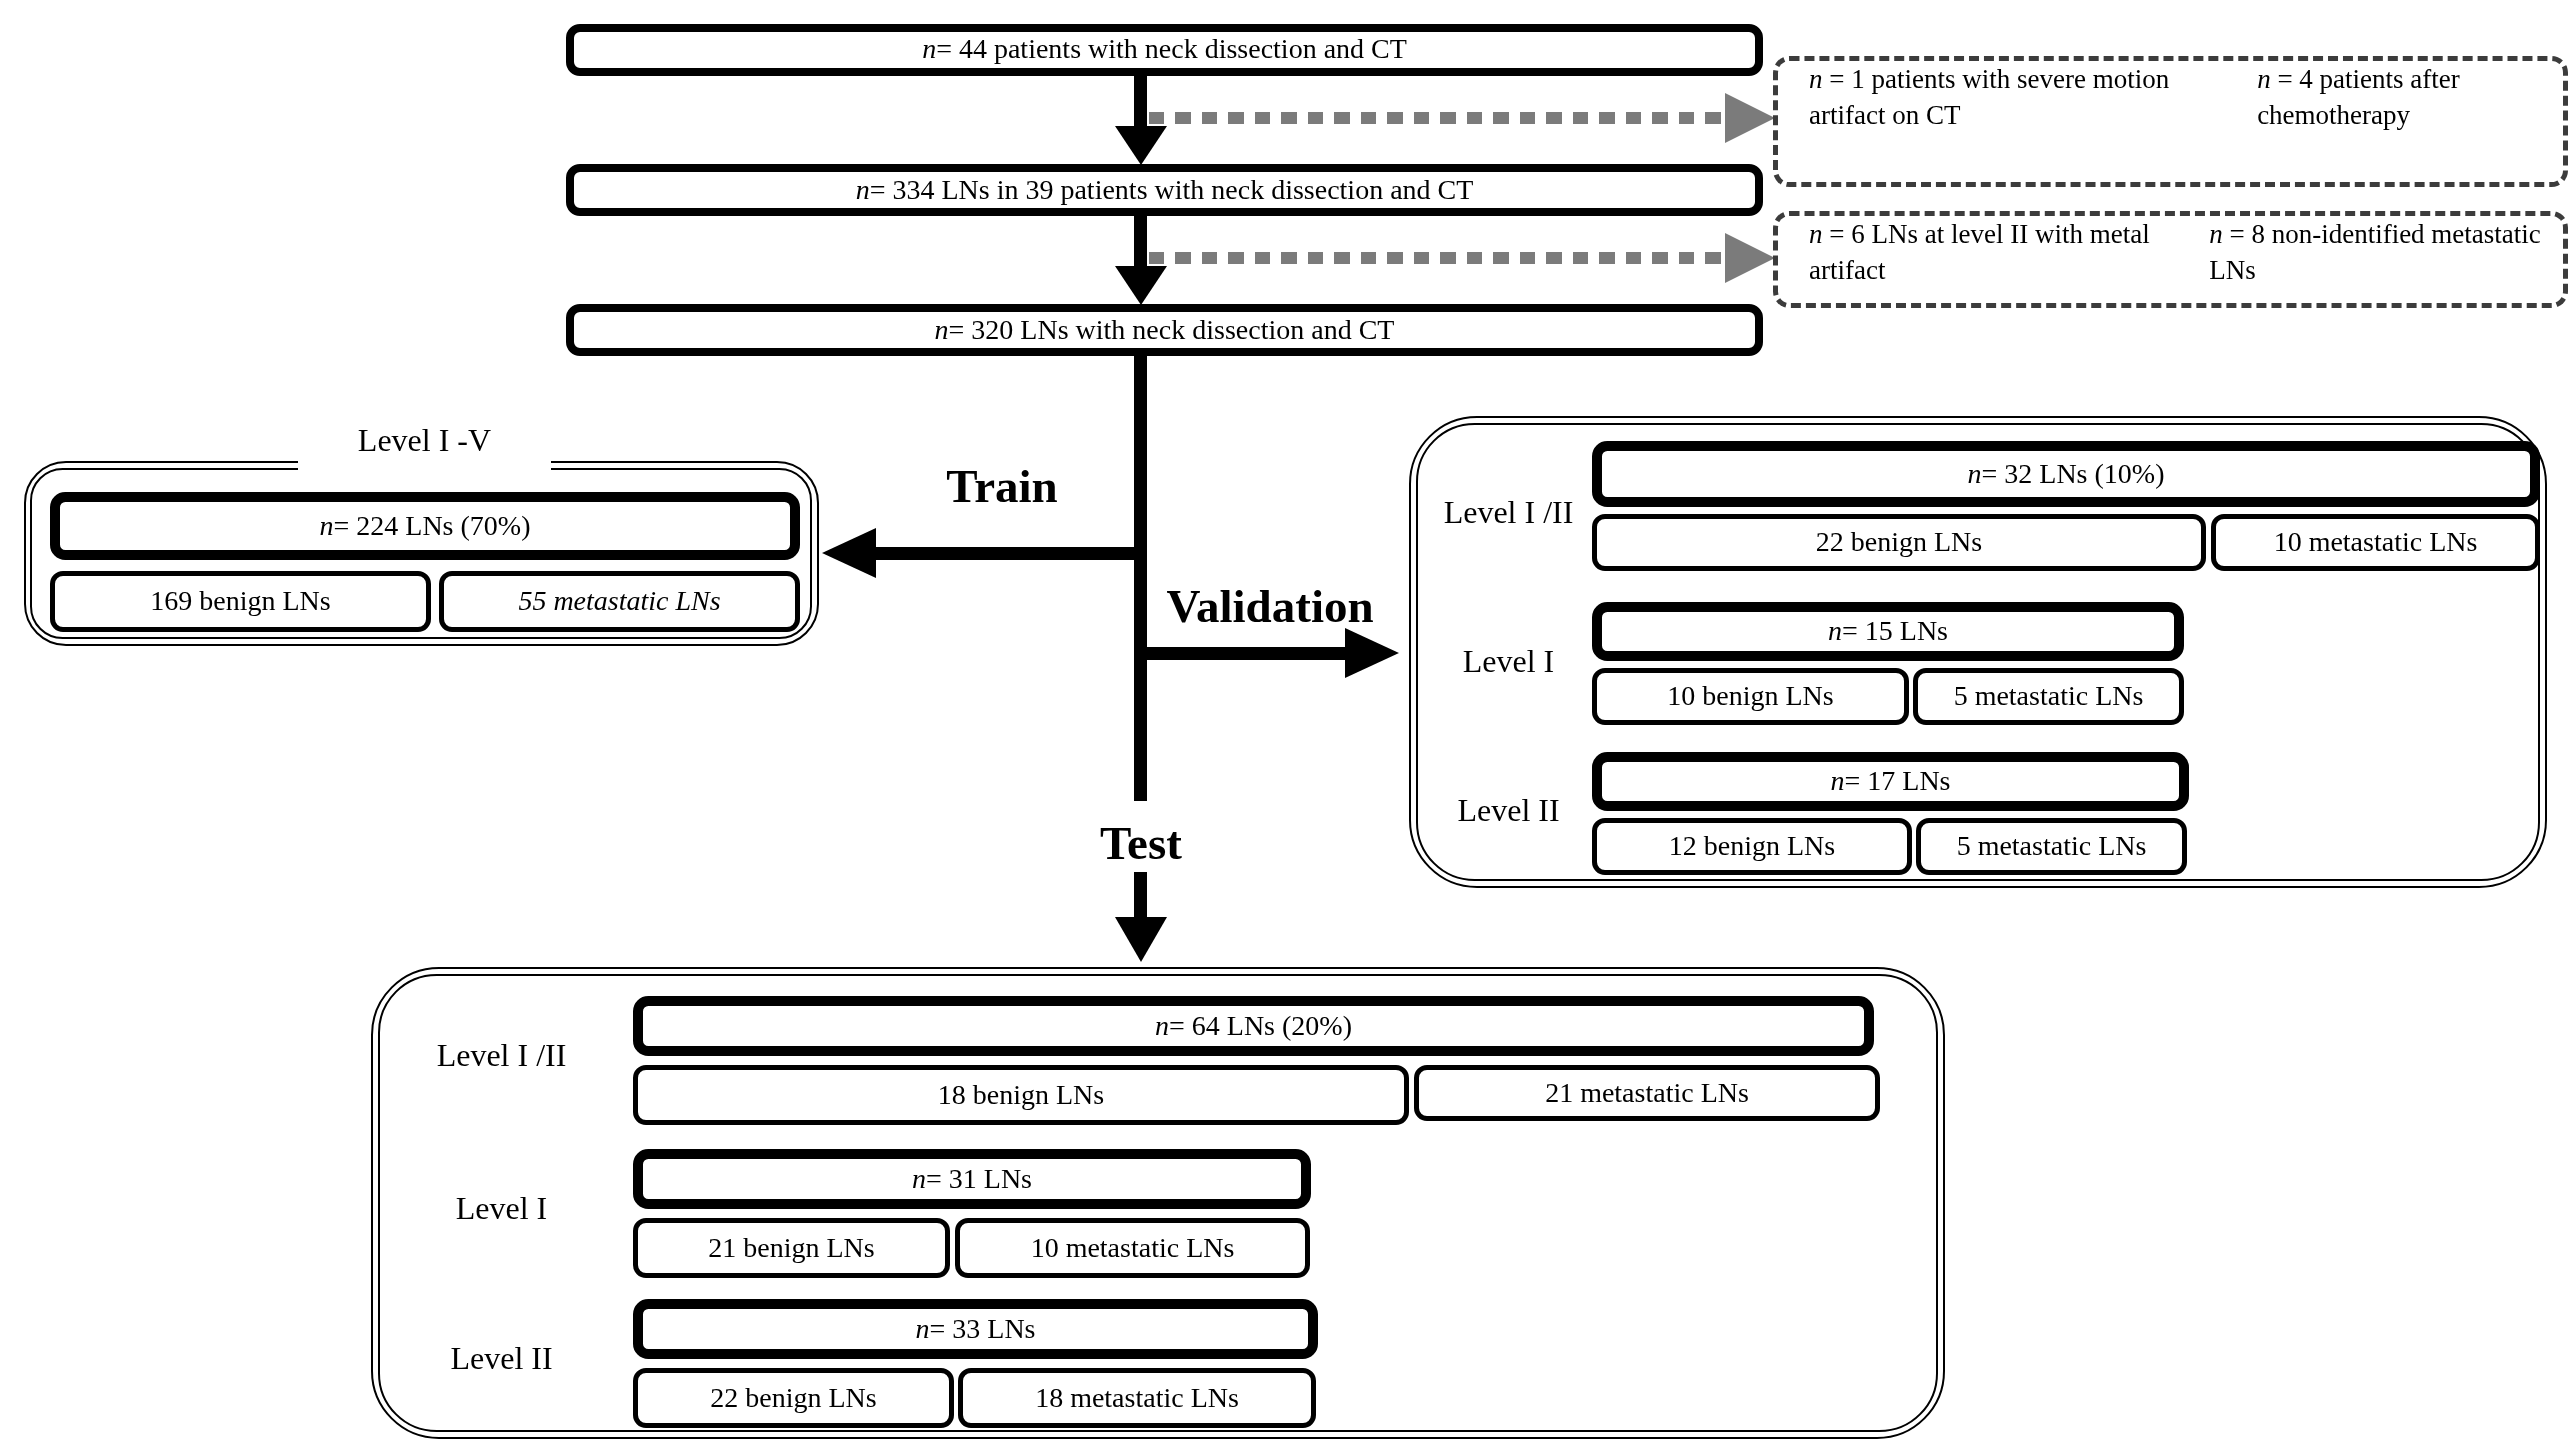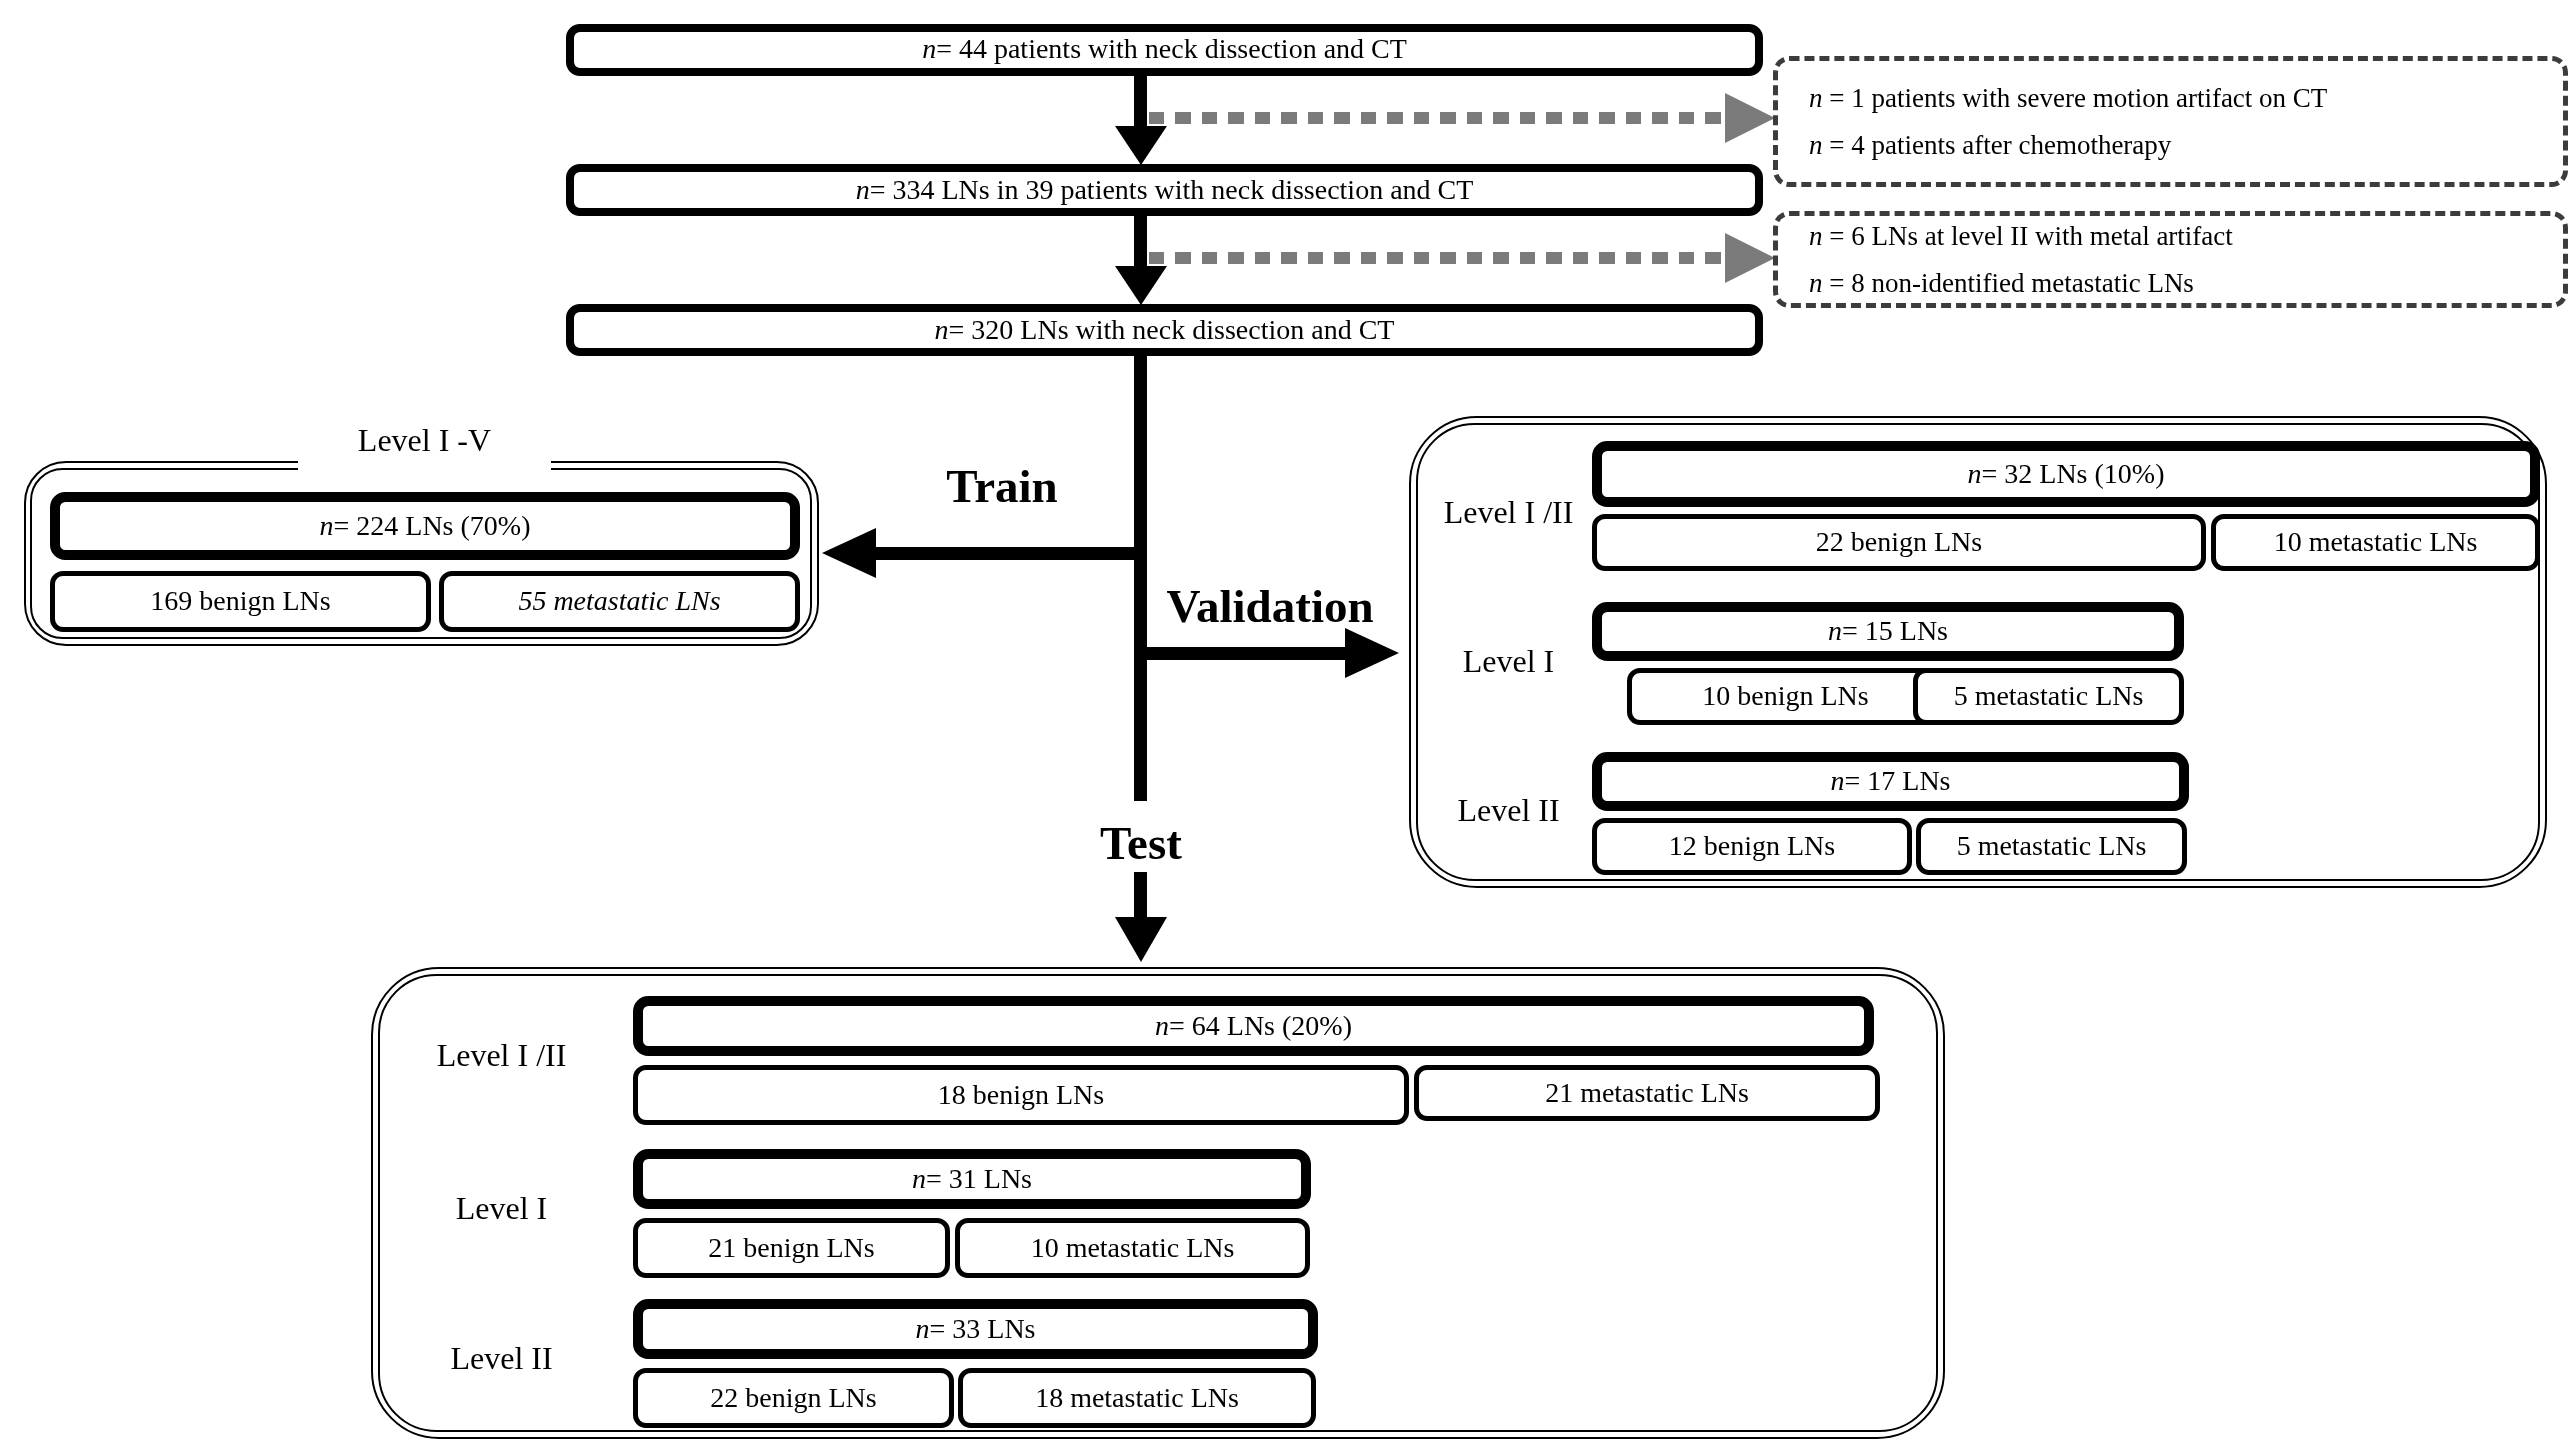--- a/index.html
+++ b/index.html
@@ -35,21 +35,21 @@
   .ah.left  { border-top: 25px solid transparent; border-bottom: 25px solid transparent; border-right: 54px solid var(--ink, #000); }
   .ah.right { border-top: 25px solid transparent; border-bottom: 25px solid transparent; border-left: 54px solid var(--ink, #000); }
 
   
   .dash { position: absolute; height: 12.4px; z-index: 0;
           background-image: repeating-linear-gradient(90deg, var(--gray, #7b7b7b) 0 15.3px, transparent 15.3px 26.5px); }
   .ah.gright { border-top: 25px solid transparent; border-bottom: 25px solid transparent; border-left: 50px solid var(--gray, #7b7b7b); }
 
   
   .excl { position: absolute; border: 5.3px dashed var(--dashb, #3c3c3c); border-radius: 16.5px; background: #fff;
-          display: flex; flex-direction: column; justify-content: center; gap: 10.6px;
+          display: flex; justify-content: center; gap: 10.6px;
           padding-left: 31px; font-size: 27px; z-index: 2; text-align: left; }
   .excl .xl { line-height: 1.35; }
 
   i { font-style: italic; }
 </style>
 </head>
 <body>
 
 <div class="stage">
 
@@ -101,21 +101,21 @@
 
   <div class="frame" style="left:1409px; top:416px; width:1138px; height:472px; --r:68px;"></div>
 
   <div class="rowlab" style="left:1414px; top:489px; width:189px; height:47px;">Level I /II</div>
   <div class="bx nb mathn" style="left:1592px; top:441px; width:948px; height:66px;"><i>n</i> = 32 LNs (10%)</div>
   <div class="bx sb" style="left:1592px; top:514px; width:614px; height:57px;">22 benign LNs</div>
   <div class="bx sb" style="left:2211px; top:514px; width:329px; height:57px;">10 metastatic LNs</div>
 
   <div class="rowlab" style="left:1414px; top:638px; width:189px; height:47px;">Level I</div>
   <div class="bx nb mathn" style="left:1592px; top:602px; width:592px; height:59px;"><i>n</i> = 15 LNs</div>
-  <div class="bx sb" style="left:1592px; top:668px; width:317px; height:57px;margin-left:35px;">10 benign LNs</div>
+  <div class="bx sb" style="left:1592px; top:668px; width:317px; height:57px;">10 benign LNs</div>
   <div class="bx sb" style="left:1913px; top:668px; width:271px; height:57px;">5 metastatic LNs</div>
 
   <div class="rowlab" style="left:1414px; top:787px; width:189px; height:47px;">Level II</div>
   <div class="bx nb mathn" style="left:1592px; top:752px; width:597px; height:59px;"><i>n</i> = 17 LNs</div>
   <div class="bx sb" style="left:1592px; top:818px; width:320px; height:57px;">12 benign LNs</div>
   <div class="bx sb" style="left:1916px; top:818px; width:271px; height:57px;">5 metastatic LNs</div>
 
   <div class="frame" style="left:371px; top:967px; width:1574px; height:472px; --r:68px;"></div>
 
   <div class="rowlab" style="left:407px; top:1032px; width:189px; height:47px;">Level I /II</div>

